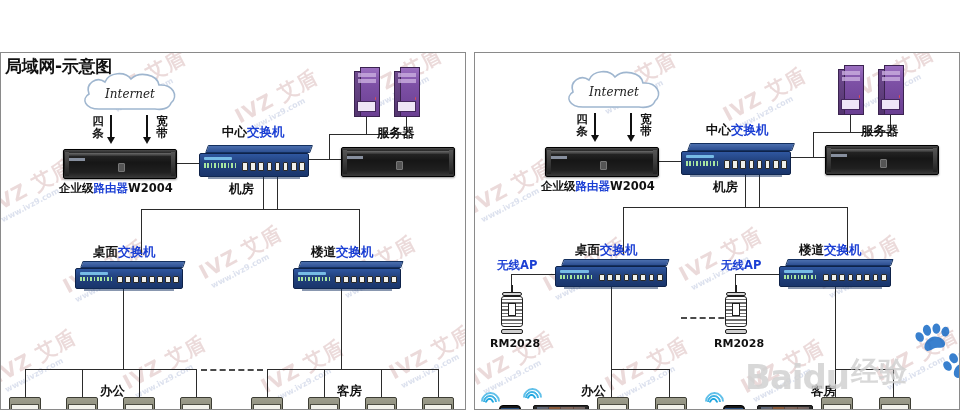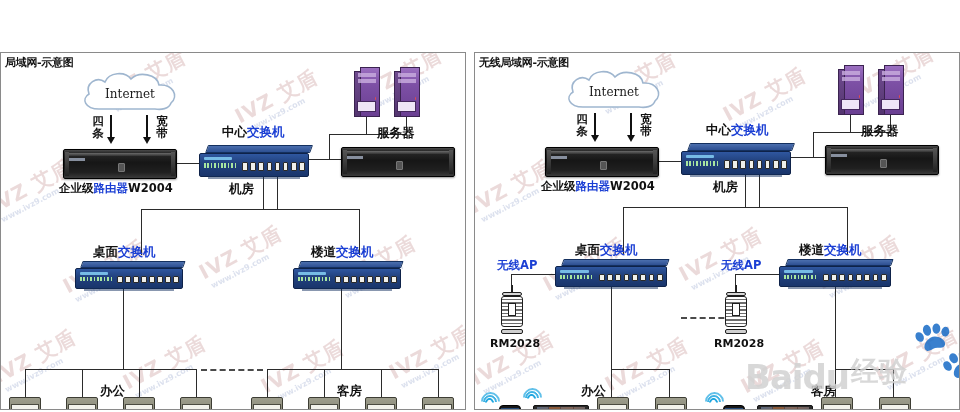--- a/index.html
+++ b/index.html
@@ -14,40 +14,40 @@
             font-family:"DejaVu Serif","Liberation Serif",serif;font-weight:600;}
   .hdr-line.l1{padding-left:34px;}
   .hl{color:#1b3fd4;}
 
   
   .panel{position:absolute;top:52px;height:358px;box-sizing:border-box;
          border:1px solid #8a8a8a;background:#fff;overflow:hidden;}
   #panelL{left:0;width:466px;}
   #panelR{left:474px;width:486px;}
 
-  .ptitle{position:absolute;left:4px;top:2px;font-size:11px;font-weight:bold;
+  .ptitle{position:absolute;left:4px;top:2px;font-size:17px;font-weight:bold;
           color:#111;white-space:nowrap;letter-spacing:-0.3px;z-index:9;}
 
   
   .wm{position:absolute;inset:0;pointer-events:none;z-index:1;overflow:hidden;}
   .wmi{position:absolute;transform:rotate(-28deg);white-space:nowrap;
        font-weight:bold;opacity:.5;}
   .wmi .big{font-size:20px;color:#d9b7b7;letter-spacing:1px;}
   .wmi .small{display:block;font-size:8px;color:#b9c3dd;margin-top:-2px;margin-left:4px;}
   .lbl{position:absolute;z-index:6;font-size:11.5px;font-weight:bold;color:#111;
        white-space:nowrap;}
   .lbl .b{color:#1b3fd4;}
   .lbl.sm{font-size:10px;}
   .wire{position:absolute;background:#2b2b2b;z-index:3;}
   .wire.h{height:1.4px;}
   .wire.v{width:1.4px;}
   .dash{position:absolute;z-index:3;height:0;border-top:2.5px dashed #4a4a4a;}
 
   
-  .cloud{position:absolute;z-index:4;}
+  .cloud{position:absolute;z-index:4;font-style:italic;}
   .cloud .ctxt{position:absolute;left:0;right:0;top:18px;text-align:center;
        font-family:"DejaVu Serif","Liberation Serif",serif;font-size:12px;color:#1a1a1a;}
 
   
   .rack{position:absolute;z-index:4;border:1px solid #000;border-radius:2px;
         background:linear-gradient(#4a4a4a 0%,#2a2a2a 10%,#161616 45%,#202020 80%,#3a3a3a 100%);
         box-shadow:0 1px 2px rgba(0,0,0,.4);}
   .rack:before{content:"";position:absolute;left:3px;right:3px;top:3px;height:3px;
         background:linear-gradient(#6a6a6a,#333);border-radius:1px;}
   .rack .logo{position:absolute;left:5px;top:8px;width:16px;height:3px;
@@ -378,21 +378,20 @@
       <div class="wmi" style="left:374px;top:6px;"><span class="big">IVZ 艾盾</span><span class="small">www.ivz9.com</span></div>
       <div class="wmi" style="left:66px;top:198px;"><span class="big">IVZ 艾盾</span><span class="small">www.ivz9.com</span></div>
       <div class="wmi" style="left:202px;top:188px;"><span class="big">IVZ 艾盾</span><span class="small">www.ivz9.com</span></div>
       <div class="wmi" style="left:340px;top:196px;"><span class="big">IVZ 艾盾</span><span class="small">www.ivz9.com</span></div>
       <div class="wmi" style="left:-6px;top:292px;"><span class="big">IVZ 艾盾</span><span class="small">www.ivz9.com</span></div>
       <div class="wmi" style="left:128px;top:298px;"><span class="big">IVZ 艾盾</span><span class="small">www.ivz9.com</span></div>
       <div class="wmi" style="left:264px;top:300px;"><span class="big">IVZ 艾盾</span><span class="small">www.ivz9.com</span></div>
       <div class="wmi" style="left:398px;top:288px;"><span class="big">IVZ 艾盾</span><span class="small">www.ivz9.com</span></div>
     </div>
 
-    <div class="ptitle">无线局域网-示意图</div>
 
     <div class="cloud" style="left:84px;top:14px;width:110px;height:48px;">
       <svg width="110" height="48" viewBox="0 0 110 48">
         <path d="M24 40 C10 40 6 30 14 25 C10 14 22 7 30 13 C34 3 50 2 56 10 C64 2 82 5 84 16 C98 15 104 27 96 34 C94 40 86 41 80 40 Z" fill="#ffffff" stroke="#9fb6cf" stroke-width="1.6"></path>
       </svg>
       <div class="ctxt">Internet</div>
     </div>
     <div class="arr" style="left:120px;top:60px;">
       <div class="stem" style="height:24px;"></div>
         <div class="head" style="top:22px;"></div>

